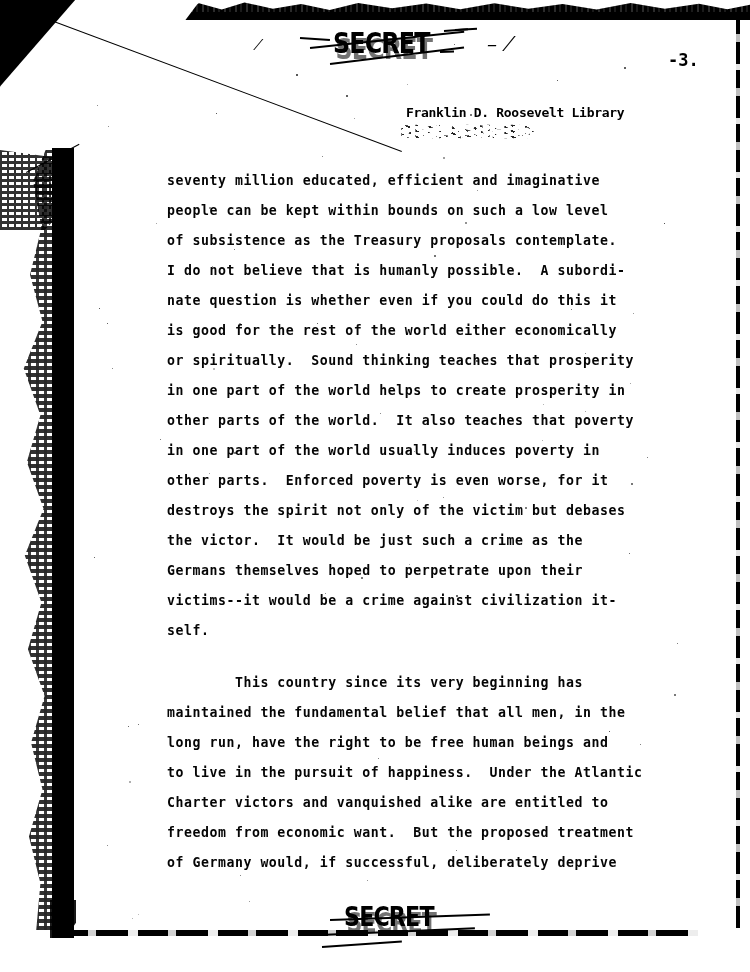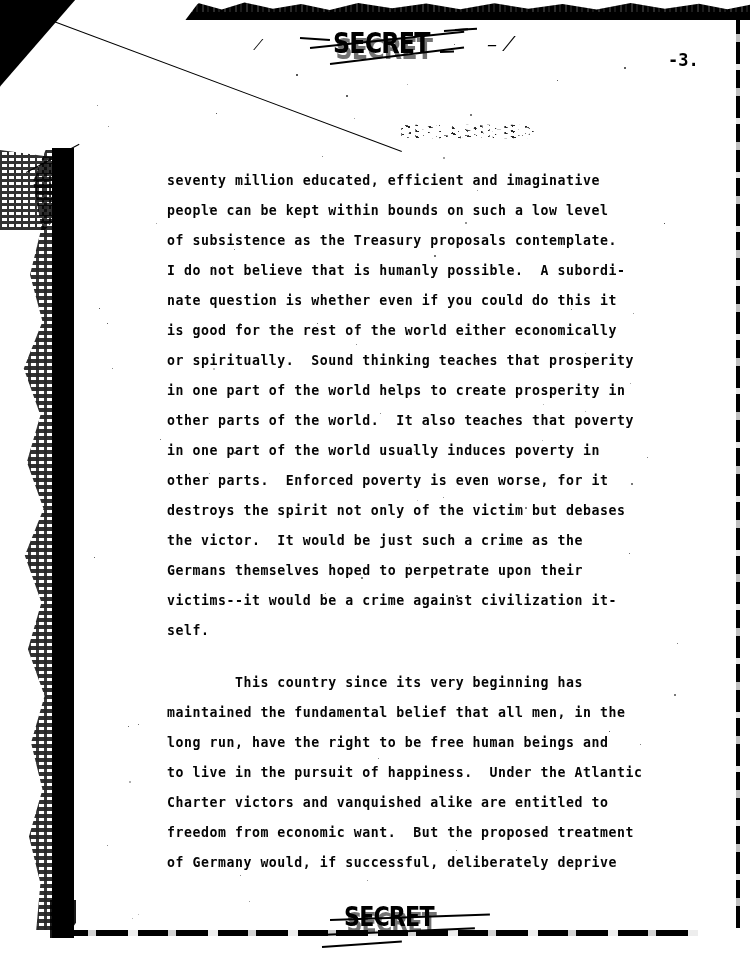--- a/index.html
+++ b/index.html
@@ -294,20 +294,21 @@
   <div class="strike" id="strike-t3"></div>
   <div class="strike" id="strike-t4"></div>
   <div class="strike" id="strike-t5"></div>
   <div class="strike" id="strike-t6"></div>
 
   <div class="pen-mark" id="pen-tick">– ⁄</div>
   <div class="pen-mark" id="pen-slash">⁄</div>
 
   <div class="page-number">-3.</div>
 
+  <div class="library-stamp">Franklin D. Roosevelt Library</div>
   <div class="declassified-stamp">DECLASSIFIED</div>
   <div class="declassified-mask"></div>
 
   <div class="body-text" id="body-text"><div class="body-line">seventy million educated, efficient and imaginative</div><div class="body-line">people can be kept within bounds on such a low level</div><div class="body-line">of subsistence as the Treasury proposals contemplate.</div><div class="body-line">I do not believe that is humanly possible.  A subordi-</div><div class="body-line">nate question is whether even if you could do this it</div><div class="body-line">is good for the rest of the world either economically</div><div class="body-line">or spiritually.  Sound thinking teaches that prosperity</div><div class="body-line">in one part of the world helps to create prosperity in</div><div class="body-line">other parts of the world.  It also teaches that poverty</div><div class="body-line">in one part of the world usually induces poverty in</div><div class="body-line">other parts.  Enforced poverty is even worse, for it</div><div class="body-line">destroys the spirit not only of the victim but debases</div><div class="body-line">the victor.  It would be just such a crime as the</div><div class="body-line">Germans themselves hoped to perpetrate upon their</div><div class="body-line">victims--it would be a crime against civilization it-</div><div class="body-line">self.</div><div class="para-gap"></div><div class="body-line">        This country since its very beginning has</div><div class="body-line">maintained the fundamental belief that all men, in the</div><div class="body-line">long run, have the right to be free human beings and</div><div class="body-line">to live in the pursuit of happiness.  Under the Atlantic</div><div class="body-line">Charter victors and vanquished alike are entitled to</div><div class="body-line">freedom from economic want.  But the proposed treatment</div><div class="body-line">of Germany would, if successful, deliberately deprive</div></div>
 
   <div class="stamp-secret" id="secret-bottom">
     <span class="glyphs">
       <span class="ghost">SECRET</span>
       <span>SECRET</span>
     </span>

